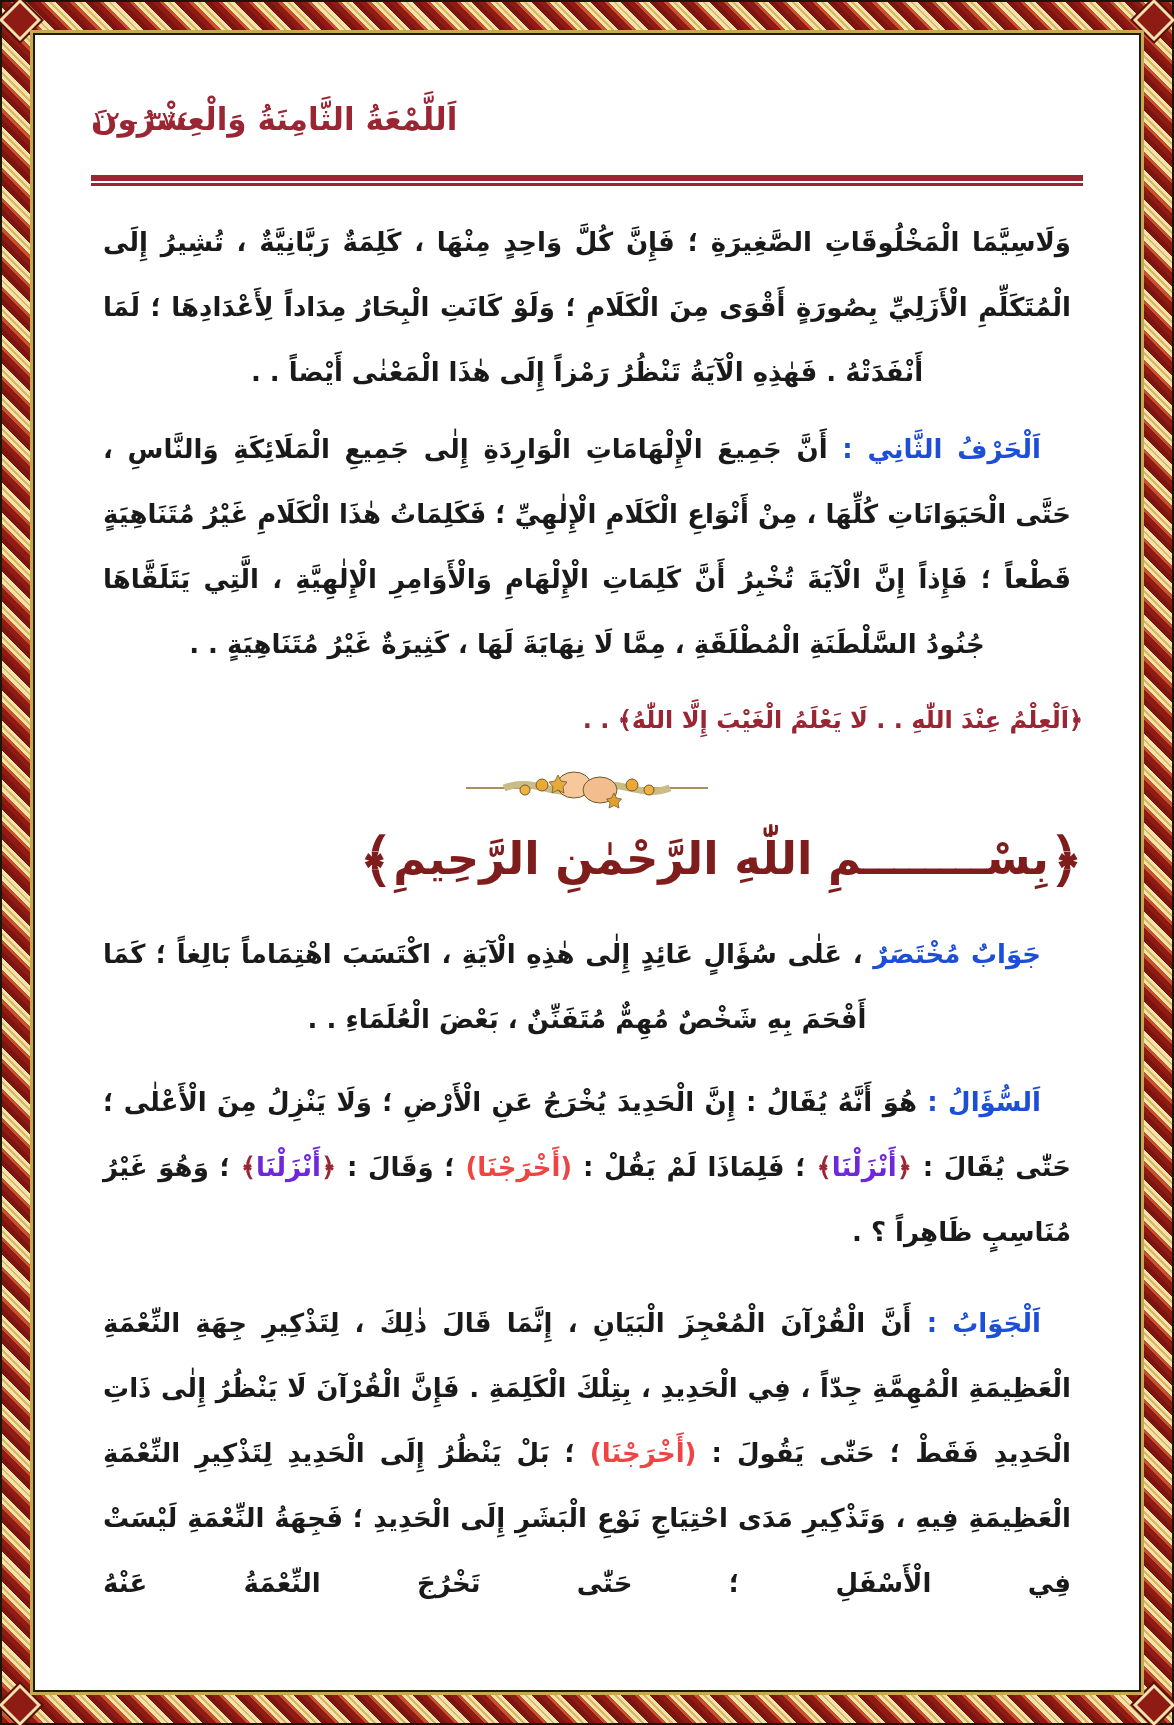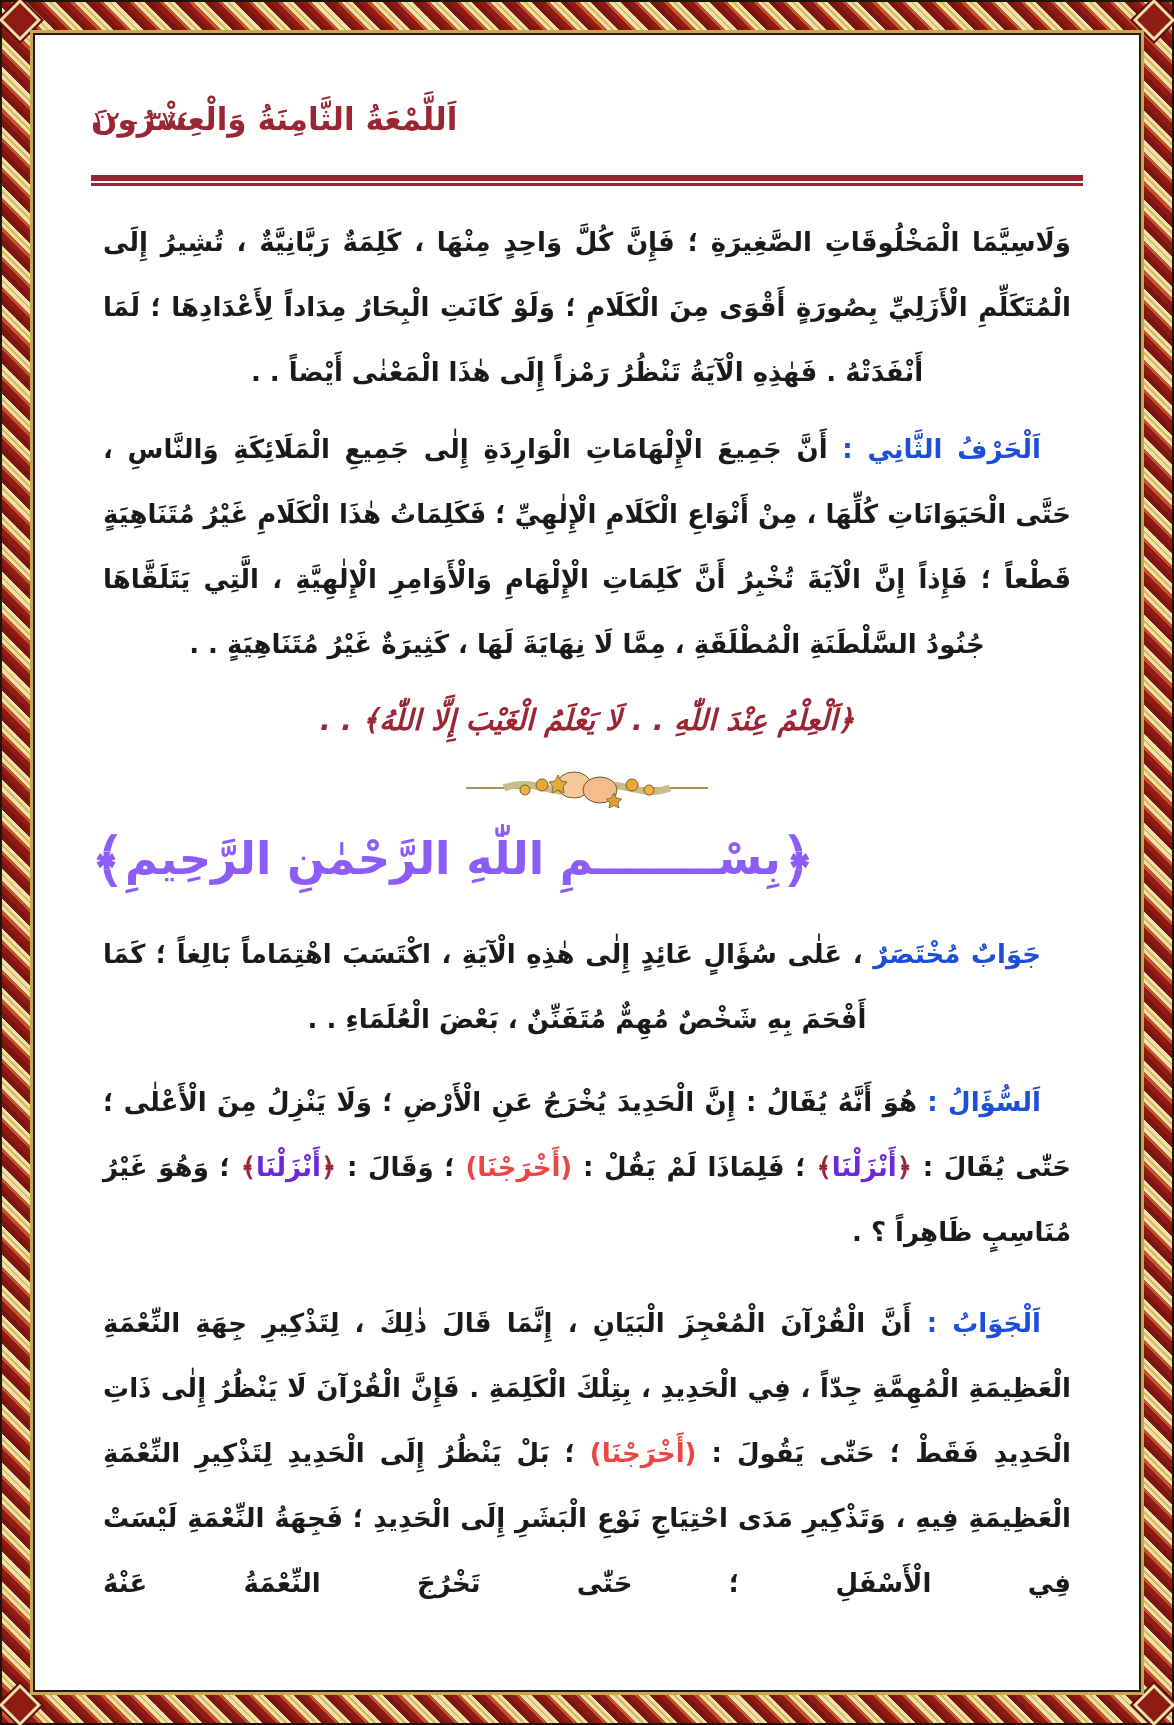--- a/index.html
+++ b/index.html
@@ -54,28 +54,28 @@
   .para.justify-last{text-align-last:justify;}
   .para.indent{text-indent:30px;}
   .mt1{margin-top:24px}.mt2{margin-top:4px}.mt3{margin-top:14px}
   .mt4{margin-top:18px}.mt5{margin-top:26px}
   .lead{color:#1d4ed8;}
   .redword{color:#ef4444;}
   .quranword{color:#6d28d9;}
   .qbr{color:#9a2533;}
 
   .quote{
-    text-align:center;color:#9a2533;font-size:29px;font-weight:700;
-    line-height:62px;margin-top:10px;font-style:italic;
+    text-align:right;color:#9a2533;font-size:24px;font-weight:700;
+    line-height:62px;margin-top:10px;
   }
 
   .divider{text-align:center;margin-top:16px;line-height:0;}
 
   .bismillah{
-    text-align:left;color:#8b5cf6;font-size:45px;font-weight:700;
+    text-align:right;color:#7f1d1d;font-size:45px;font-weight:700;
     line-height:96px;margin-top:2px;
   }
   .bismillah .bracket{font-size:58px;vertical-align:-6px;}
 
   .verse{
     text-align:center;color:#3a57a7;font-size:33px;font-weight:700;
     line-height:74px;margin-top:0;
   }
   .verse .bracket{color:#9a2533;font-size:40px;vertical-align:-3px;}
   .verse .suffix{color:#1a1a1a;font-size:26px;}

